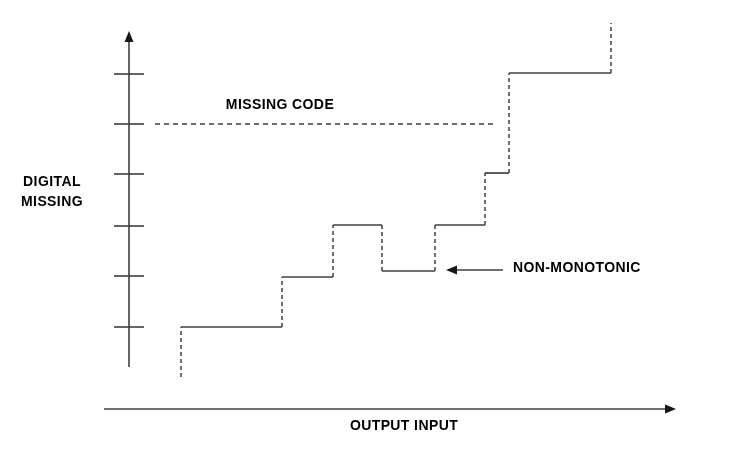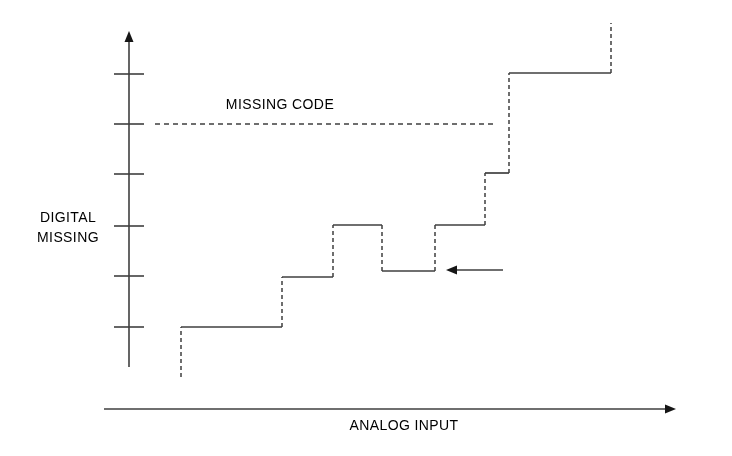--- a/index.html
+++ b/index.html
@@ -7,34 +7,33 @@
     position: relative;
     width: 732px;
     height: 456px;
     background: #ffffff;
     overflow: hidden;
     font-family: "Liberation Sans", sans-serif;
   }
   svg.diagram { position: absolute; left: 0; top: 0; }
   .label {
     position: absolute;
-    font-weight: normal;
+    font-weight: bold;
     color: #000000;
     white-space: nowrap;
     letter-spacing: 0.4px;
     font-size: 14px;
     line-height: 1;
   }
   .y-axis-label {
-    left: 28px;
+    left: 12px;
     top: 171px;
     width: 80px;
     text-align: center;
     line-height: 20px;
-    margin-top: 36px;
   }
   .missing-code-label {
     left: 280px;
     top: 97px;
     transform: translateX(-50%);
   }
   .non-monotonic-label {
     left: 513px;
     top: 260px;
   }
@@ -80,16 +79,17 @@
       <polygon points="446,270 457,265.5 457,274.5" fill="#161616"></polygon>
     </svg>
 
   <div class="label y-axis-label">
     <div>DIGITAL</div>
     <div>MISSING</div>
   </div>
 
   <div class="label missing-code-label">MISSING CODE</div>
 
+  <div class="label non-monotonic-label">NON-MONOTONIC</div>
 
-  <div class="label x-axis-label">ANALOG INPUT</div>
+  <div class="label x-axis-label">OUTPUT INPUT</div>
 
 </div>
 
 </body></html>

